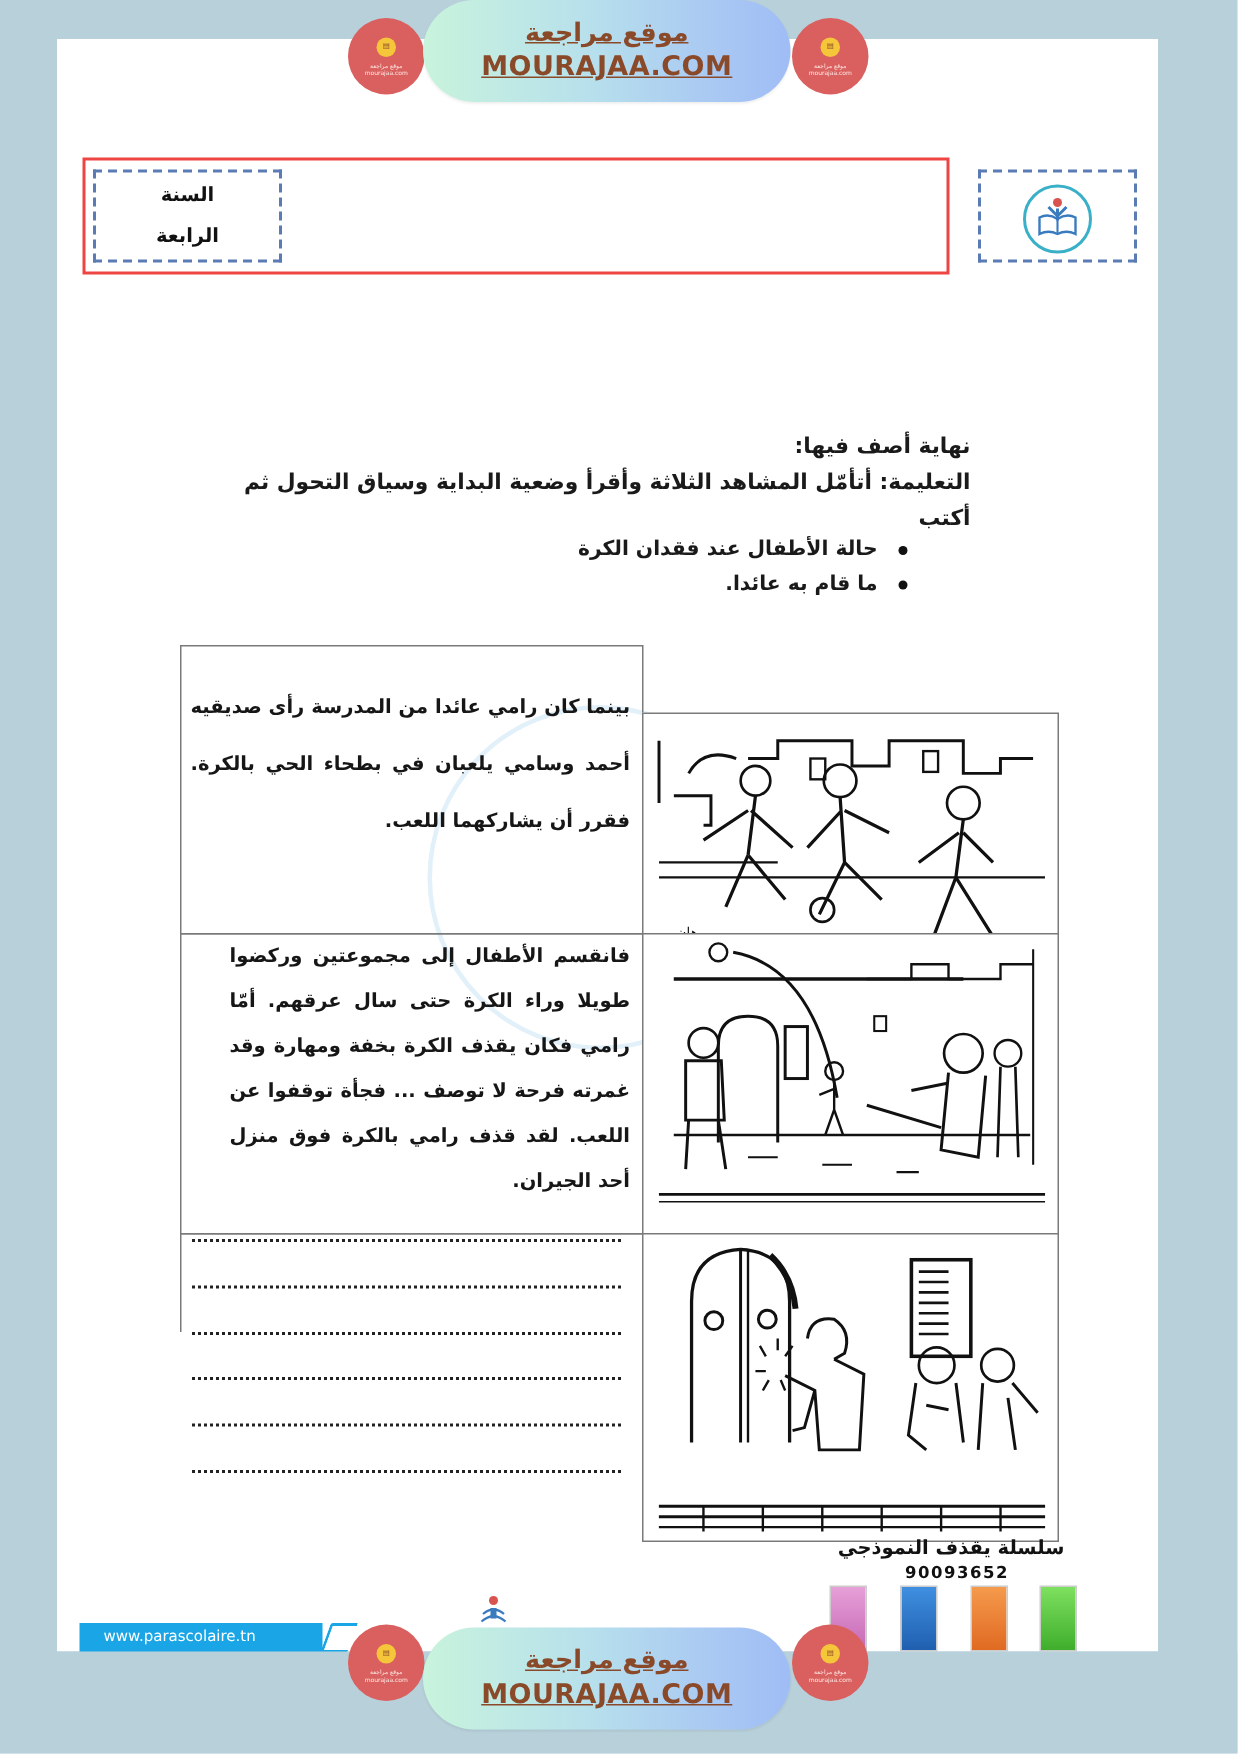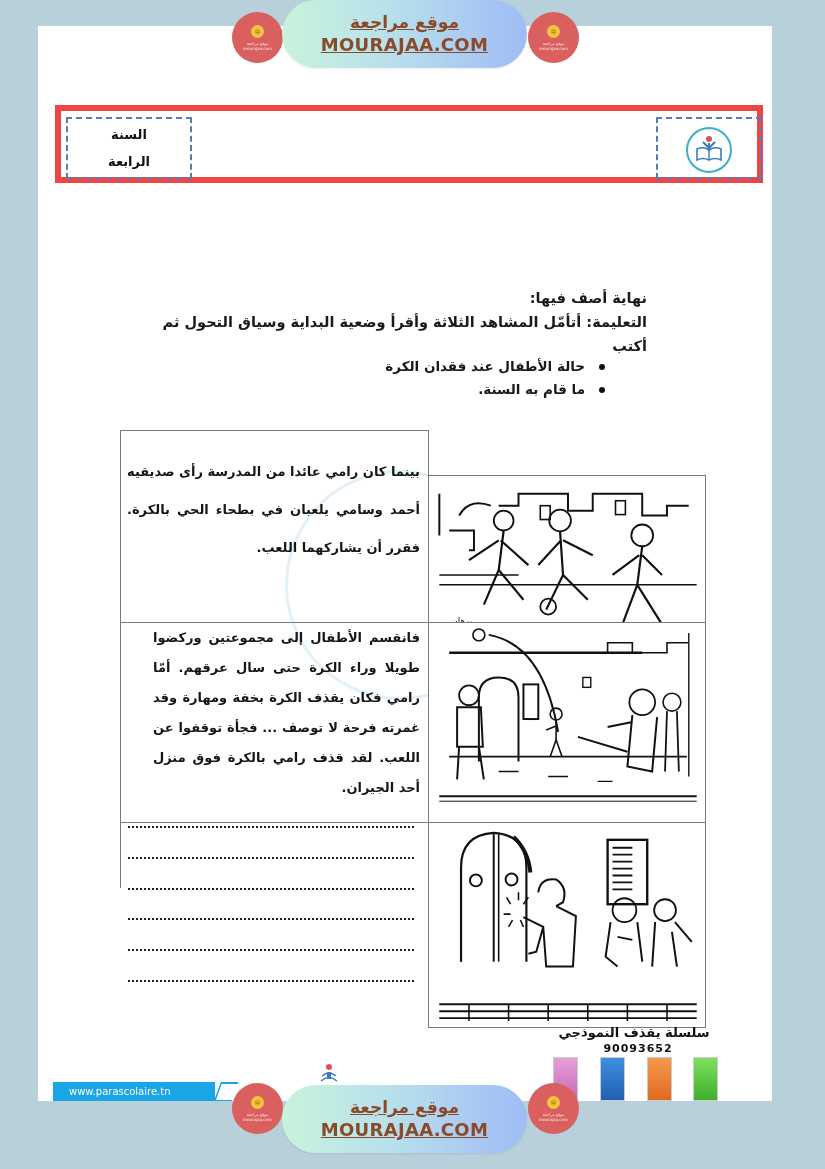--- a/index.html
+++ b/index.html
@@ -35,22 +35,22 @@
   }
   .badge .dot {
     width: 13px; height: 13px; border-radius: 50%; background: #f6c63a;
     display: flex; align-items: center; justify-content: center;
     font-size: 5px; color: #8a4a2a; font-weight: bold; margin-bottom: 3px;
   }
   .badge .txt { font-size: 4px; color: #ffe9e6; line-height: 5px; text-align: center; }
 
   
   .hdr {
-    position: absolute; left: 55px; top: 105px; width: 708px; height: 78px;
-    border: 6px solid #ef4444;
+    position: absolute; left: 55px; top: 105px; width: 578px; height: 78px;
+    border: 2px solid #ef4444;
   }
   .dbox { position: absolute; border: 2px dashed #5a7bb3; top: 6px; height: 62px; }
   .dbox.level { left: 5px; width: 126px; }
   .dbox.title { left: 138px; width: 448px; }
   .dbox.logo { left: 595px; width: 106px; }
   .hdr .lvl {
     position: absolute; width: 100%; text-align: center; font-weight: bold;
     font-size: 13px; direction: rtl; color: #111;
   }
   .hdr .t1, .hdr .t2 {
@@ -152,21 +152,21 @@
     </div>
   </div>
 </div>
 
 <div class="instr">
   <div>نهاية أصف فيها:</div>
   <div>التعليمة: أتأمّل المشاهد الثلاثة وأقرأ وضعية البداية وسياق التحول ثم أكتب</div>
 </div>
 <ul class="bullets">
   <li>حالة الأطفال عند فقدان الكرة</li>
-  <li>ما قام به السنة.</li>
+  <li>ما قام به عائدا.</li>
 </ul>
 
 <div class="watermark"></div>
 
 <div class="tbl">
 
   <div class="cell txt-cell" style="left:0; top:0; width:309px; height:193px; line-height:38px; padding-top:22px;">بينما كان رامي عائدا من المدرسة رأى صديقيه أحمد وسامي يلعبان في بطحاء الحي بالكرة. فقرر أن يشاركهما اللعب.</div>
   <div class="cell pic" style="left:308px; top:0; width:278px; height:193px;margin-top:45px;">
     <svg viewBox="0 0 278 193">
       <path d="M30 40 Q40 22 62 30 M70 30 L90 30 L90 18 L140 18 L140 35 L165 35 L165 18 L215 18 L215 40 L240 40 L240 30 L262 30" stroke="#111" stroke-width="2" fill="none"></path>

